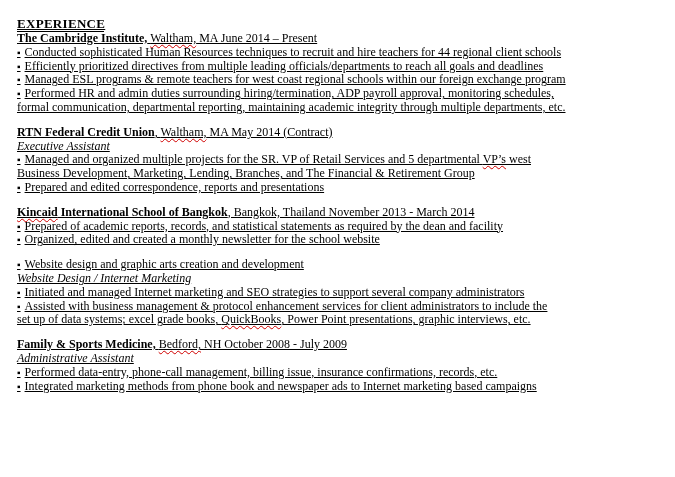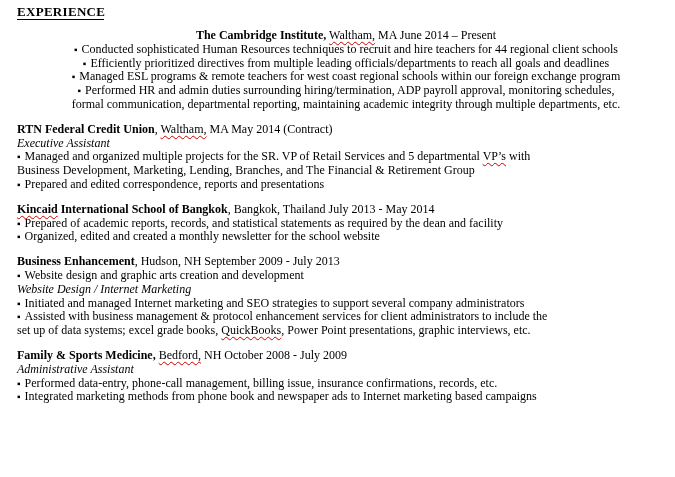--- a/index.html
+++ b/index.html
@@ -1,29 +1,29 @@
 <!DOCTYPE html>
 <html><head>
 <meta charset="utf-8">
 <style>
   html, body { margin: 0; padding: 0; background: #ffffff; }
   body {
     width: 675px; height: 477px; overflow: hidden;
     font-family: "Liberation Serif", "DejaVu Serif", serif;
     font-size: 12px; color: #000;
   }
-  .page { position: relative; padding: 4px 0 0 17px; }
+  .page { position: relative; padding: 16px 0 0 17px; text-decoration: underline; }
   .heading {
     font-weight: bold; font-size: 13px; letter-spacing: 0.3px;
     line-height: 14px; margin-top: 1px;
     border-bottom: 1px solid #000; display: block; width: 87px;
     padding-bottom: 0;
   }
   .job { margin-bottom: 11px; }
-  .job-first { margin-top: 9px; text-align: center; }
+  .job-first { margin-top: 0; }
   .line { line-height: 13.8px; white-space: nowrap; }
   .employer { font-weight: bold; }
   .title { font-style: italic; }
   .spell {
     text-decoration: underline wavy #d00000;
     text-decoration-thickness: 1px;
     text-underline-offset: 2px;
   }
   .bullet::before { content: "\25AA"; margin-right: 4px; font-size: 10px; }
 </style>
@@ -44,37 +44,34 @@
     <div class="line bullet">Managed ESL programs &amp; remote teachers for west coast regional schools within our foreign exchange program</div>
     <div class="line bullet">Performed HR and admin duties surrounding hiring/termination, ADP payroll approval, monitoring schedules,</div>
     <div class="line">formal communication, departmental reporting, maintaining academic integrity through multiple departments, etc.</div>
   </div>
 
   <div class="job">
     <div class="line">
       <span class="employer">RTN Federal Credit Union</span><span>, </span><span class="spell">Waltham,</span><span> MA May 2014 (Contract)</span>
     </div>
     <div class="line title">Executive Assistant</div>
-    <div class="line bullet"><span>Managed and organized multiple projects for the SR. VP of Retail Services and 5 departmental </span><span class="spell">VP’s</span><span> with</span></div>
+    <div class="line bullet"><span>Managed and organized multiple projects for the SR. VP of Retail Services and 5 departmental </span><span class="spell">VP’s</span><span> west</span></div>
     <div class="line">Business Development, Marketing, Lending, Branches, and The Financial &amp; Retirement Group</div>
     <div class="line bullet">Prepared and edited correspondence, reports and presentations</div>
   </div>
 
   <div class="job">
     <div class="line">
-      <span class="employer spell">Kincaid</span><span class="employer"> International School of Bangkok</span><span>, Bangkok, Thailand July 2013 - May 2014</span>
+      <span class="employer spell">Kincaid</span><span class="employer"> International School of Bangkok</span><span>, Bangkok, Thailand November 2013 - March 2014</span>
     </div>
     <div class="line bullet">Prepared of academic reports, records, and statistical statements as required by the dean and facility</div>
     <div class="line bullet">Organized, edited and created a monthly newsletter for the school website</div>
   </div>
 
   <div class="job">
-    <div class="line">
-      <span class="employer">Business Enhancement</span><span>, Hudson, NH September 2009 - July 2013</span>
-    </div>
     <div class="line bullet">Website design and graphic arts creation and development</div>
     <div class="line title">Website Design / Internet Marketing</div>
     <div class="line bullet">Initiated and managed Internet marketing and SEO strategies to support several company administrators</div>
     <div class="line bullet">Assisted with business management &amp; protocol enhancement services for client administrators to include the</div>
     <div class="line"><span>set up of data systems; excel grade books, </span><span class="spell">QuickBooks</span><span>, Power Point presentations, graphic interviews, etc.</span></div>
   </div>
 
   <div class="job">
     <div class="line">
       <span class="employer">Family &amp; Sports Medicine,</span>

